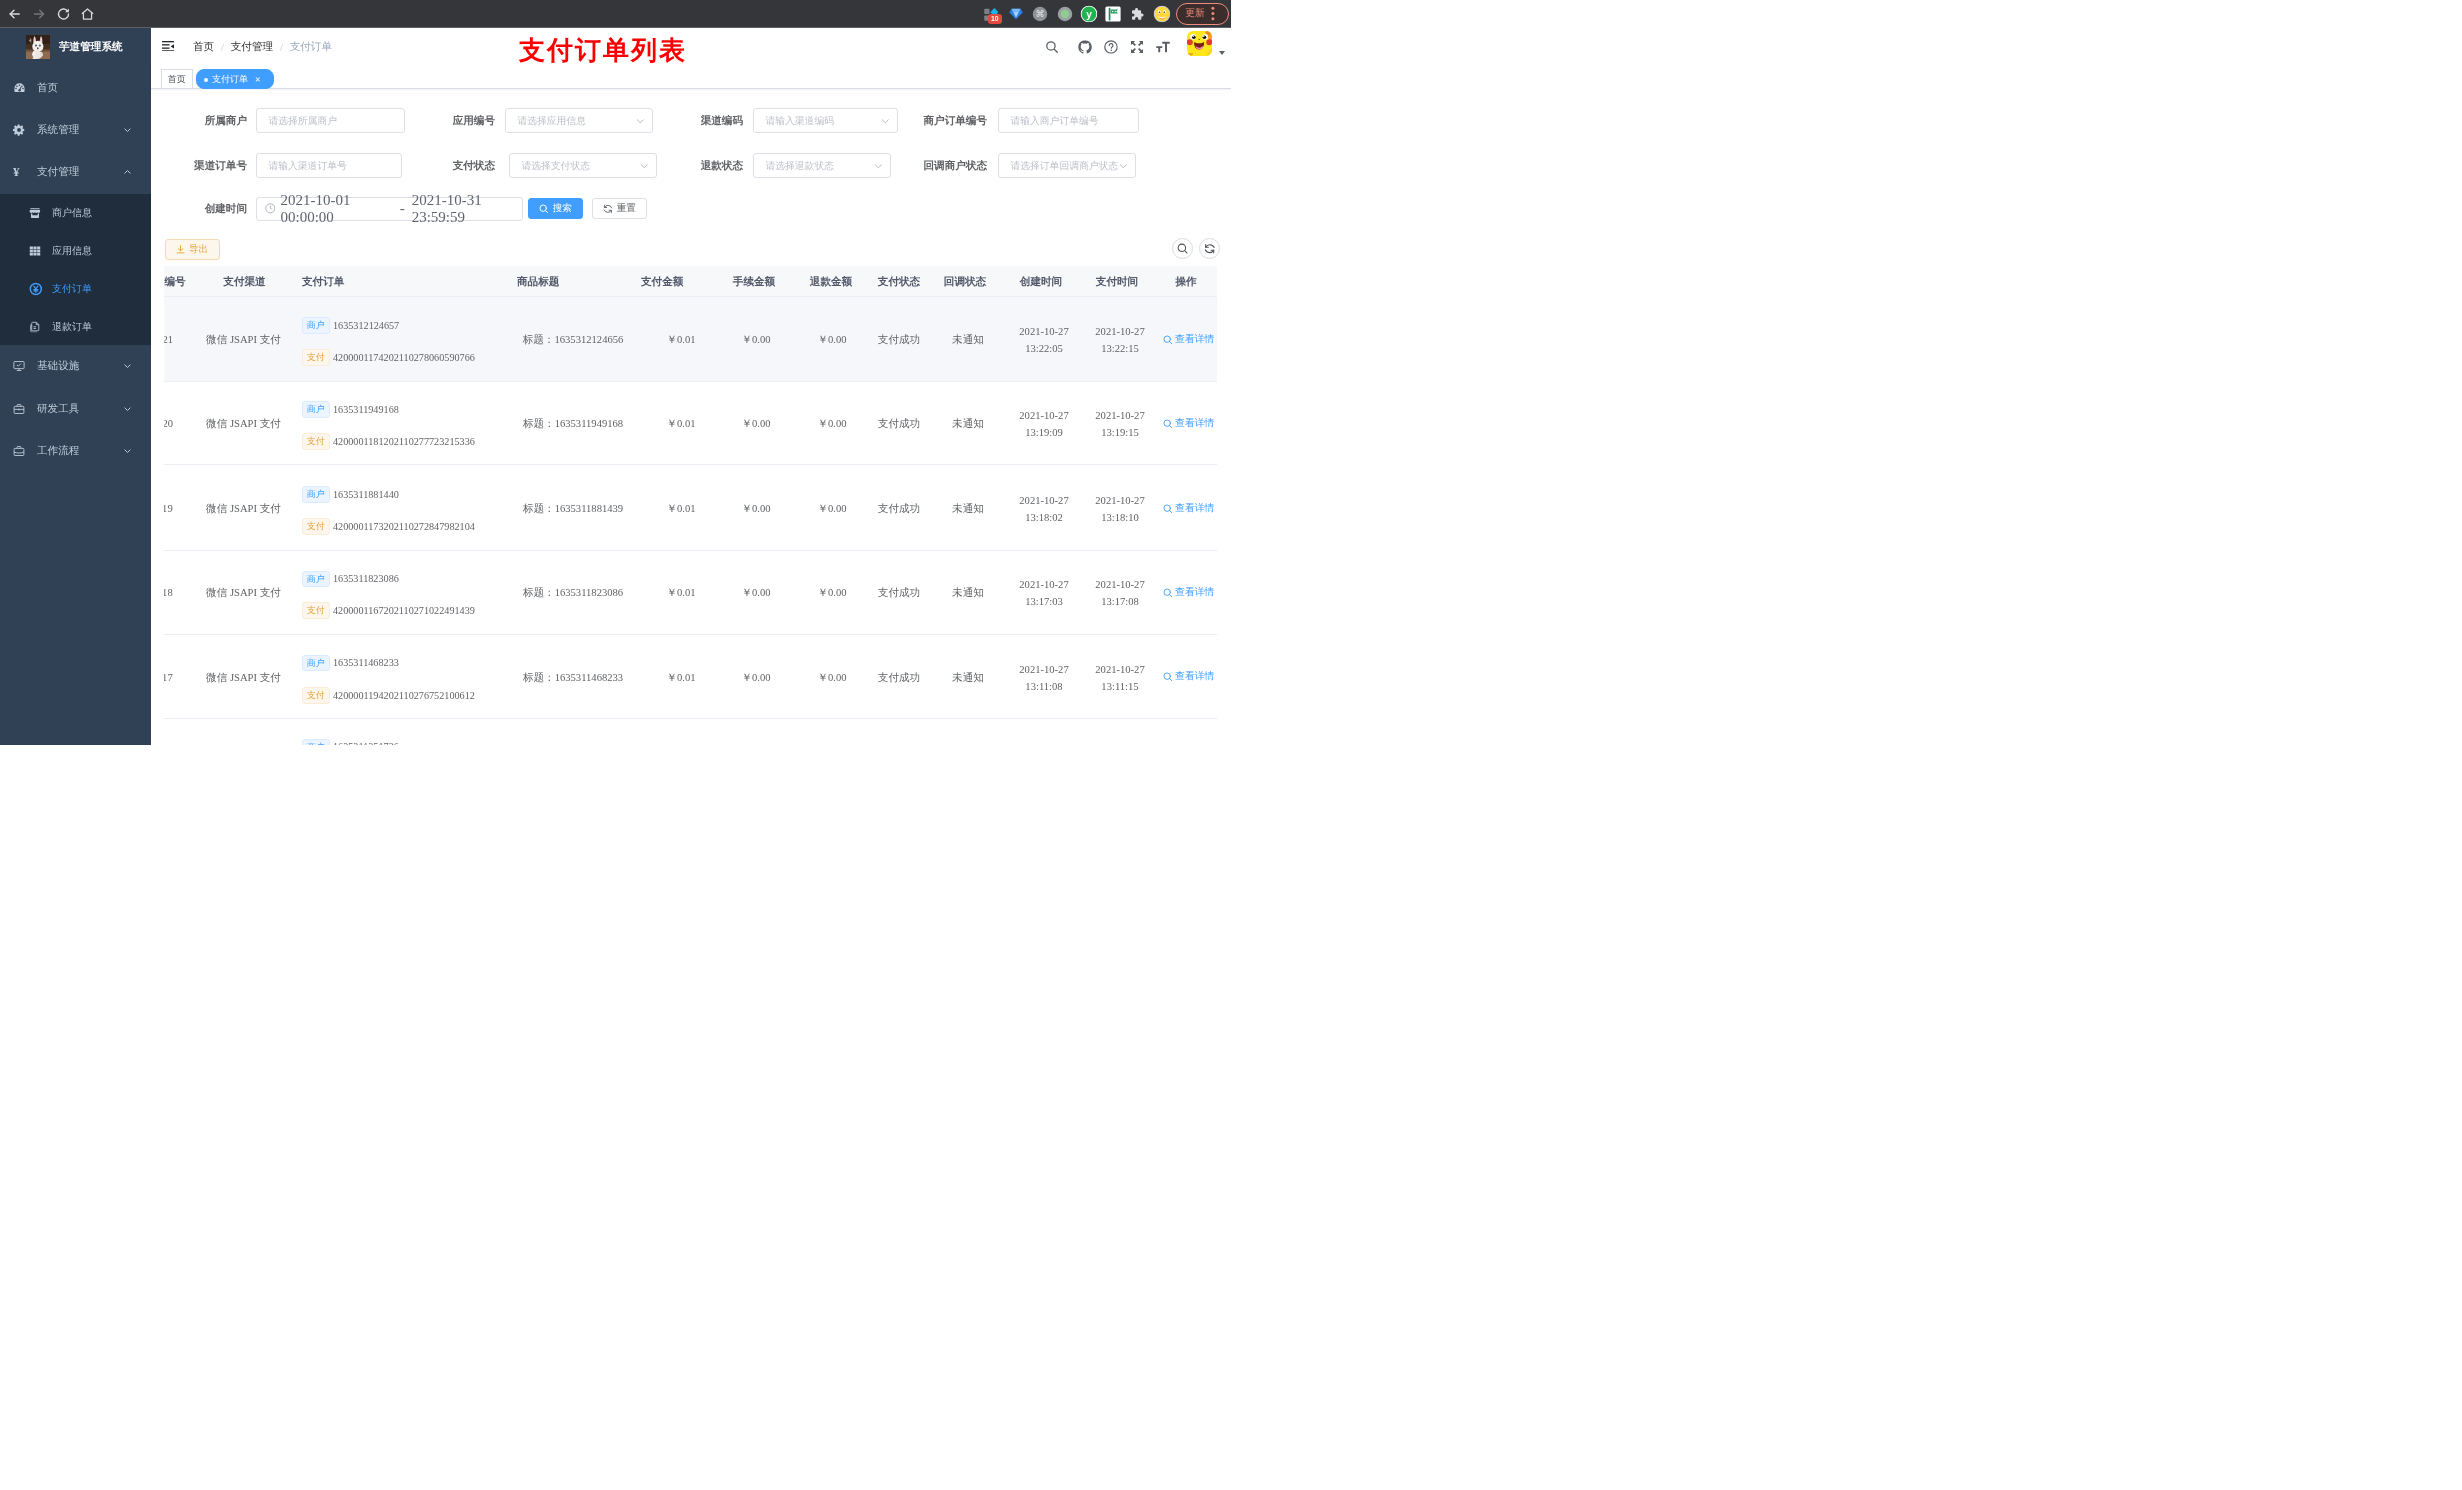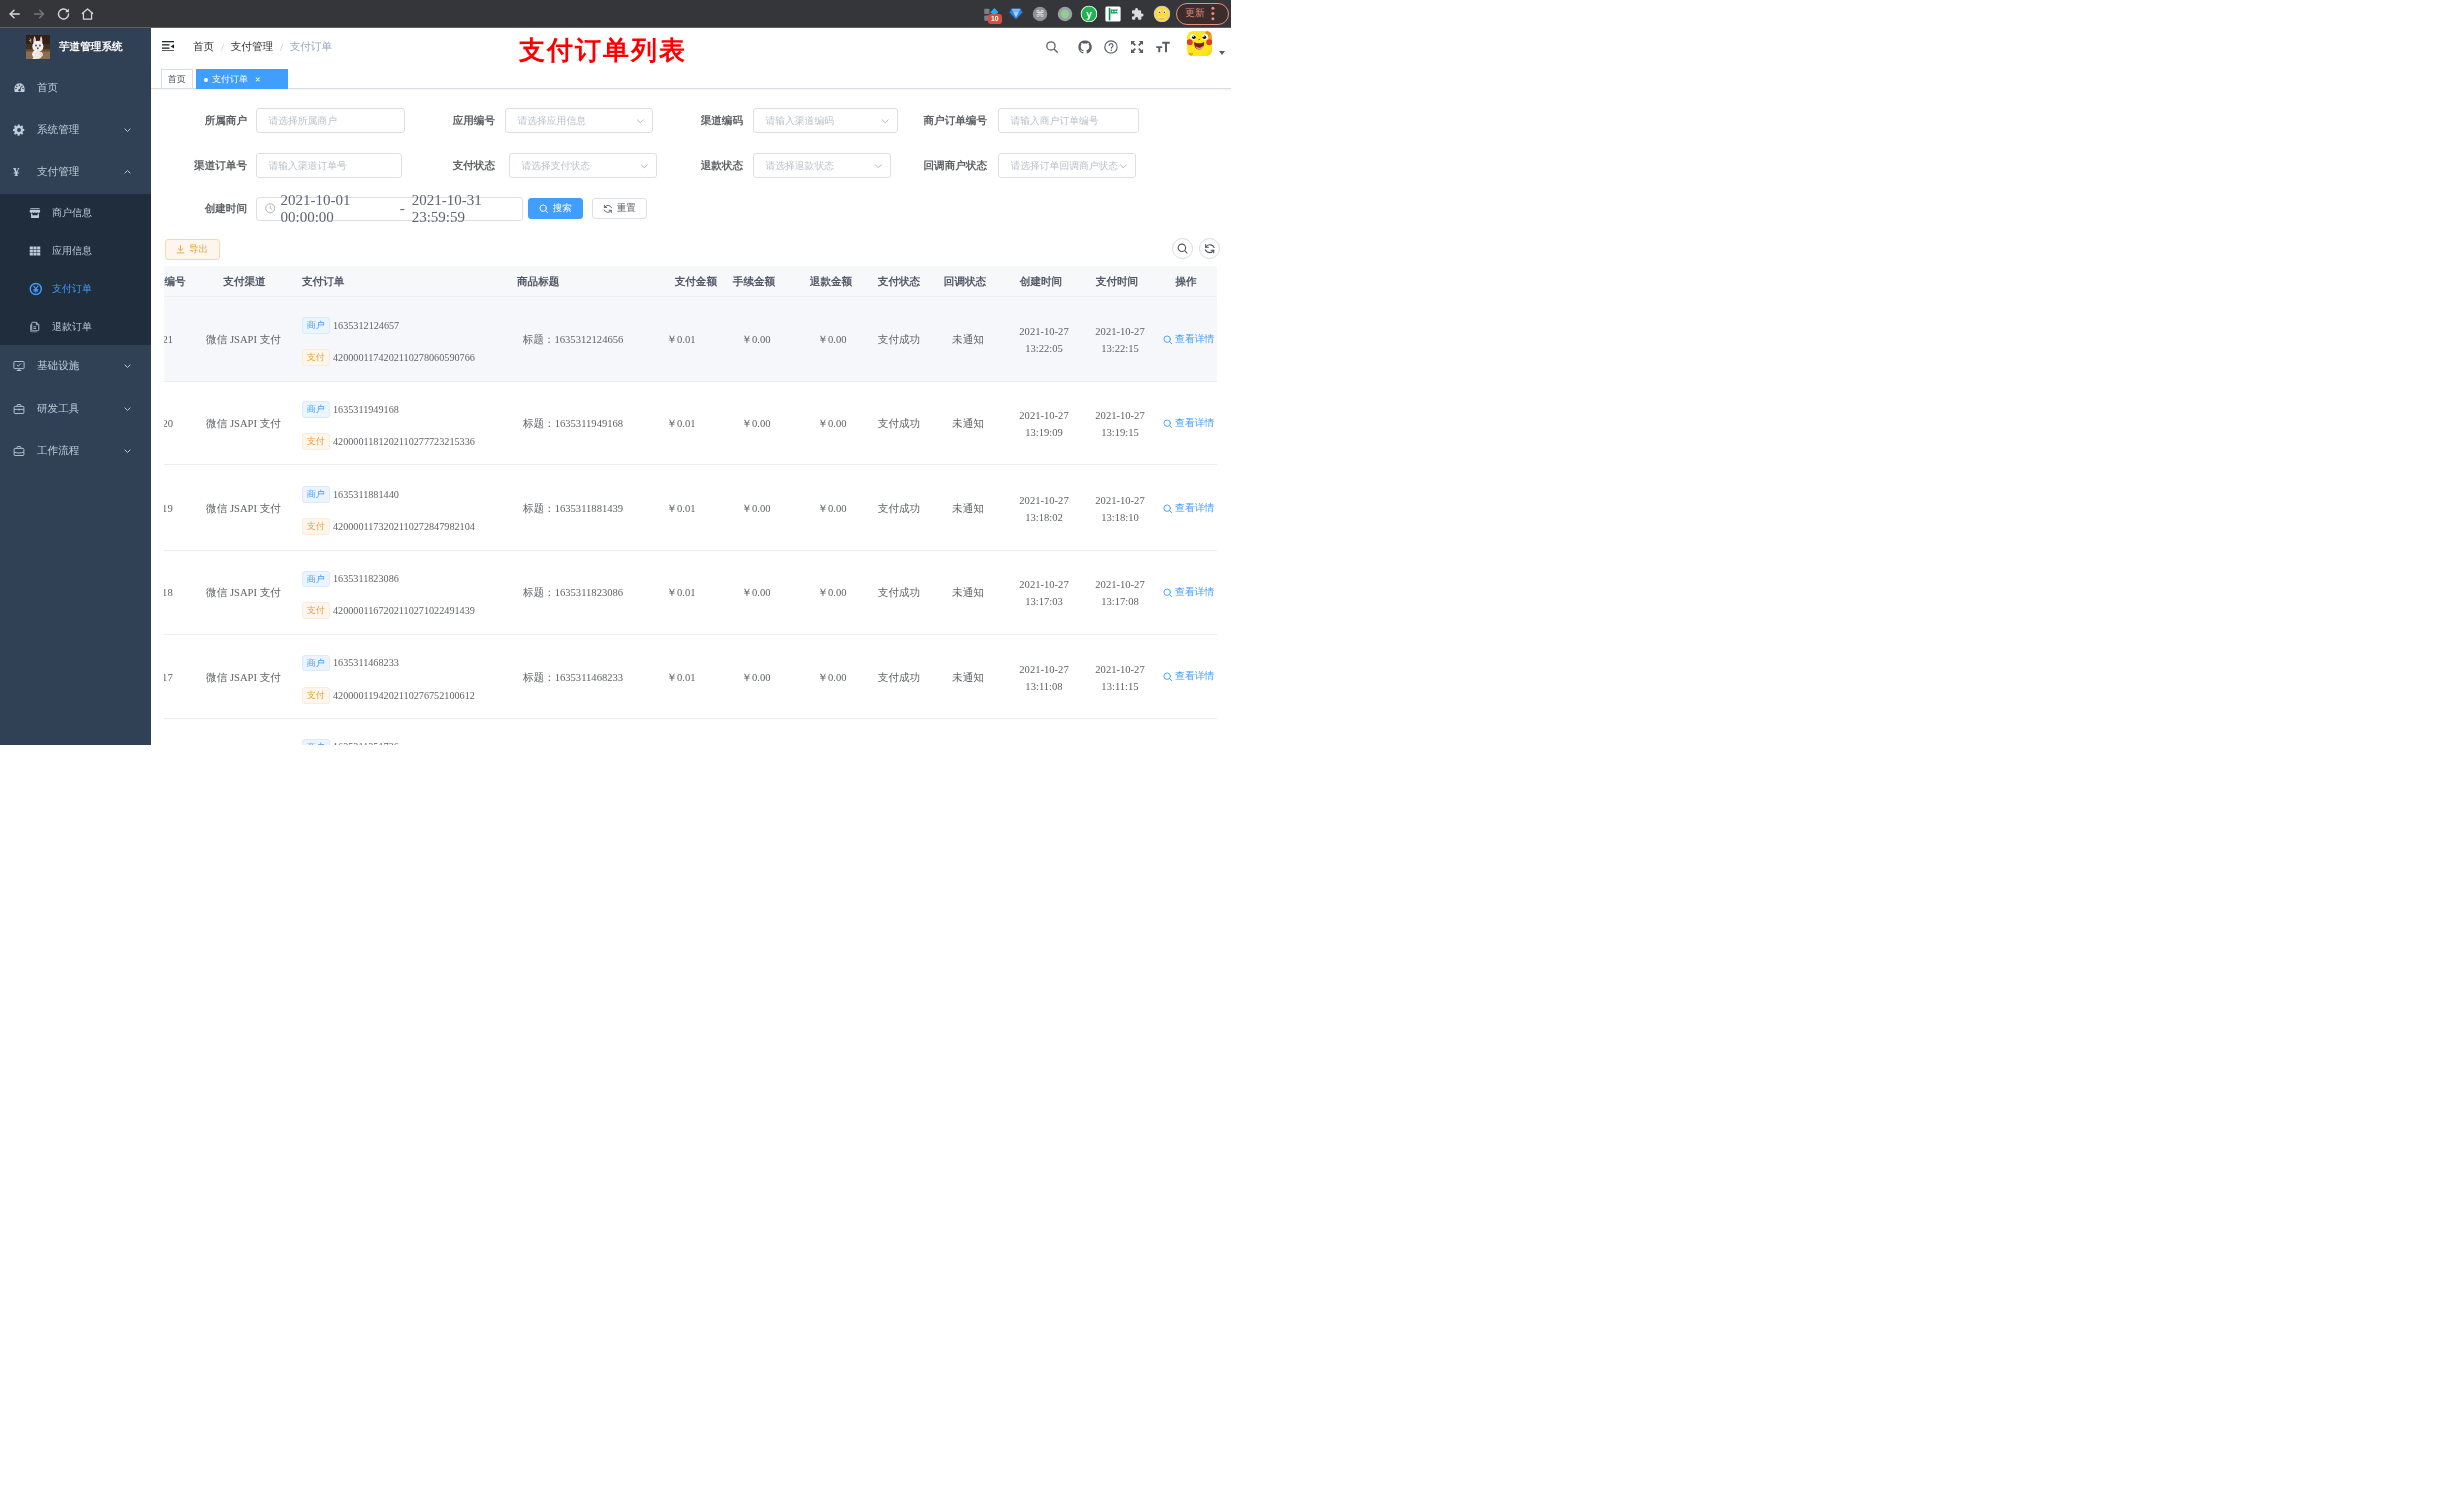--- a/index.html
+++ b/index.html
@@ -46,21 +46,21 @@
   .crumbs .c3 { color:#97a8be; }
   .annotation { position:absolute; left:368px; top:9.8px; width:167px; text-align:center; font-size:26px; line-height:26px; font-weight:700; color:#fb0000; letter-spacing:2px; white-space:nowrap; }
   .nav-ic { position:absolute; top:50%; transform:translate(-50%,-50%); color:#5a5e66; cursor:pointer; }
   .avatar { position:absolute; left:1036px; top:3.4px; width:25px; height:25px; border-radius:6px; overflow:hidden; cursor:pointer; }
   .caret { position:absolute; left:1068px; top:23px; width:0; height:0; border:3.4px solid transparent; border-top:4.5px solid #5a5e66; cursor:pointer; }
 
   
   .tagsview { position:absolute; left:0; top:38px; width:1080px; height:23px; background:#fff; border-bottom:0.8px solid #d8dce5; box-shadow:0 0.8px 2.3px 0 rgba(0,0,0,.08); }
   .tag { position:absolute; top:3px; height:19.7px; line-height:18px; border:0.8px solid #d8dce5; background:#fff; color:#495060; font-size:9px; padding:0 6px; cursor:pointer; white-space:nowrap; }
   .tag.t1 { left:9.8px; }
-  .tag.t2 { left:45px; background:#409eff; color:#fff; border-color:#409eff; padding:0 25px 0 15px; }
+  .tag.t2 { left:45px; background:#409eff; color:#fff; border-color:#409eff; padding:0 11px 0 15px;border-radius:8px; }
   .tag.t2 .dot { position:absolute; left:6.8px; top:8px; width:3.8px; height:3.8px; border-radius:50%; background:#fff; }
   .tag.t2 .x { display:inline-block; margin-left:5.3px; font-size:7.2px; width:9px; text-align:center; vertical-align:0.4px; }
 
   
   .flabel { position:absolute; height:25px; line-height:25px; font-size:10.6px; font-weight:600; color:#606266; text-align:right; white-space:nowrap; }
   .fctrl { position:absolute; height:25px; border:0.8px solid #dcdfe6; border-radius:3px; background:#fff; }
   .fctrl .ph { position:absolute; left:11.4px; top:0; line-height:23.5px; font-size:9.8px; color:#bcc0c9; white-space:nowrap; }
   .fctrl .chev { position:absolute; right:6.8px; top:6.8px; color:#b4b8bf; }
   .datebox { position:absolute; border:0.8px solid #dcdfe6; border-radius:3px; background:#fff; display:flex; align-items:center; font-size:15px; color:#5f6470; }
   .datebox .clock { margin:0 5.3px 0 7.6px; color:#a3a7af; }
@@ -544,21 +544,21 @@
           <path d="M12.8 13V9.5H9.3"></path>
         </svg>
     </div>
 
     <div class="tablewrap">
       <div class="thead">
           <span class="th" style="left: 0.5px;">编号</span>
           <span class="th" style="left: 35px; width: 91px; text-align: center;">支付渠道</span>
           <span class="th" style="left: 138px;">支付订单</span>
           <span class="th" style="left: 353px; width: 114px; ">商品标题</span>
-          <span class="th" style="left: 477px; width: 76px; text-align: right;">支付金额</span>
+          <span class="th" style="left: 477px; width: 76px; text-align: left;">支付金额</span>
           <span class="th" style="left: 552px; width: 76px; text-align: center;">手续金额</span>
           <span class="th" style="left: 629px; width: 76px; text-align: center;">退款金额</span>
           <span class="th" style="left: 697px; width: 76px; text-align: center;">支付状态</span>
           <span class="th" style="left: 763px; width: 76px; text-align: center;">回调状态</span>
           <span class="th" style="left: 839px; width: 76px; text-align: center;">创建时间</span>
           <span class="th" style="left: 915px; width: 76px; text-align: center;">支付时间</span>
           <span class="th" style="left: 984px; width: 76px; text-align: center;">操作</span>
         </div>
       <div id="tbody">
           <div class="trow hover" style="top: 31px; height: 85px;">

